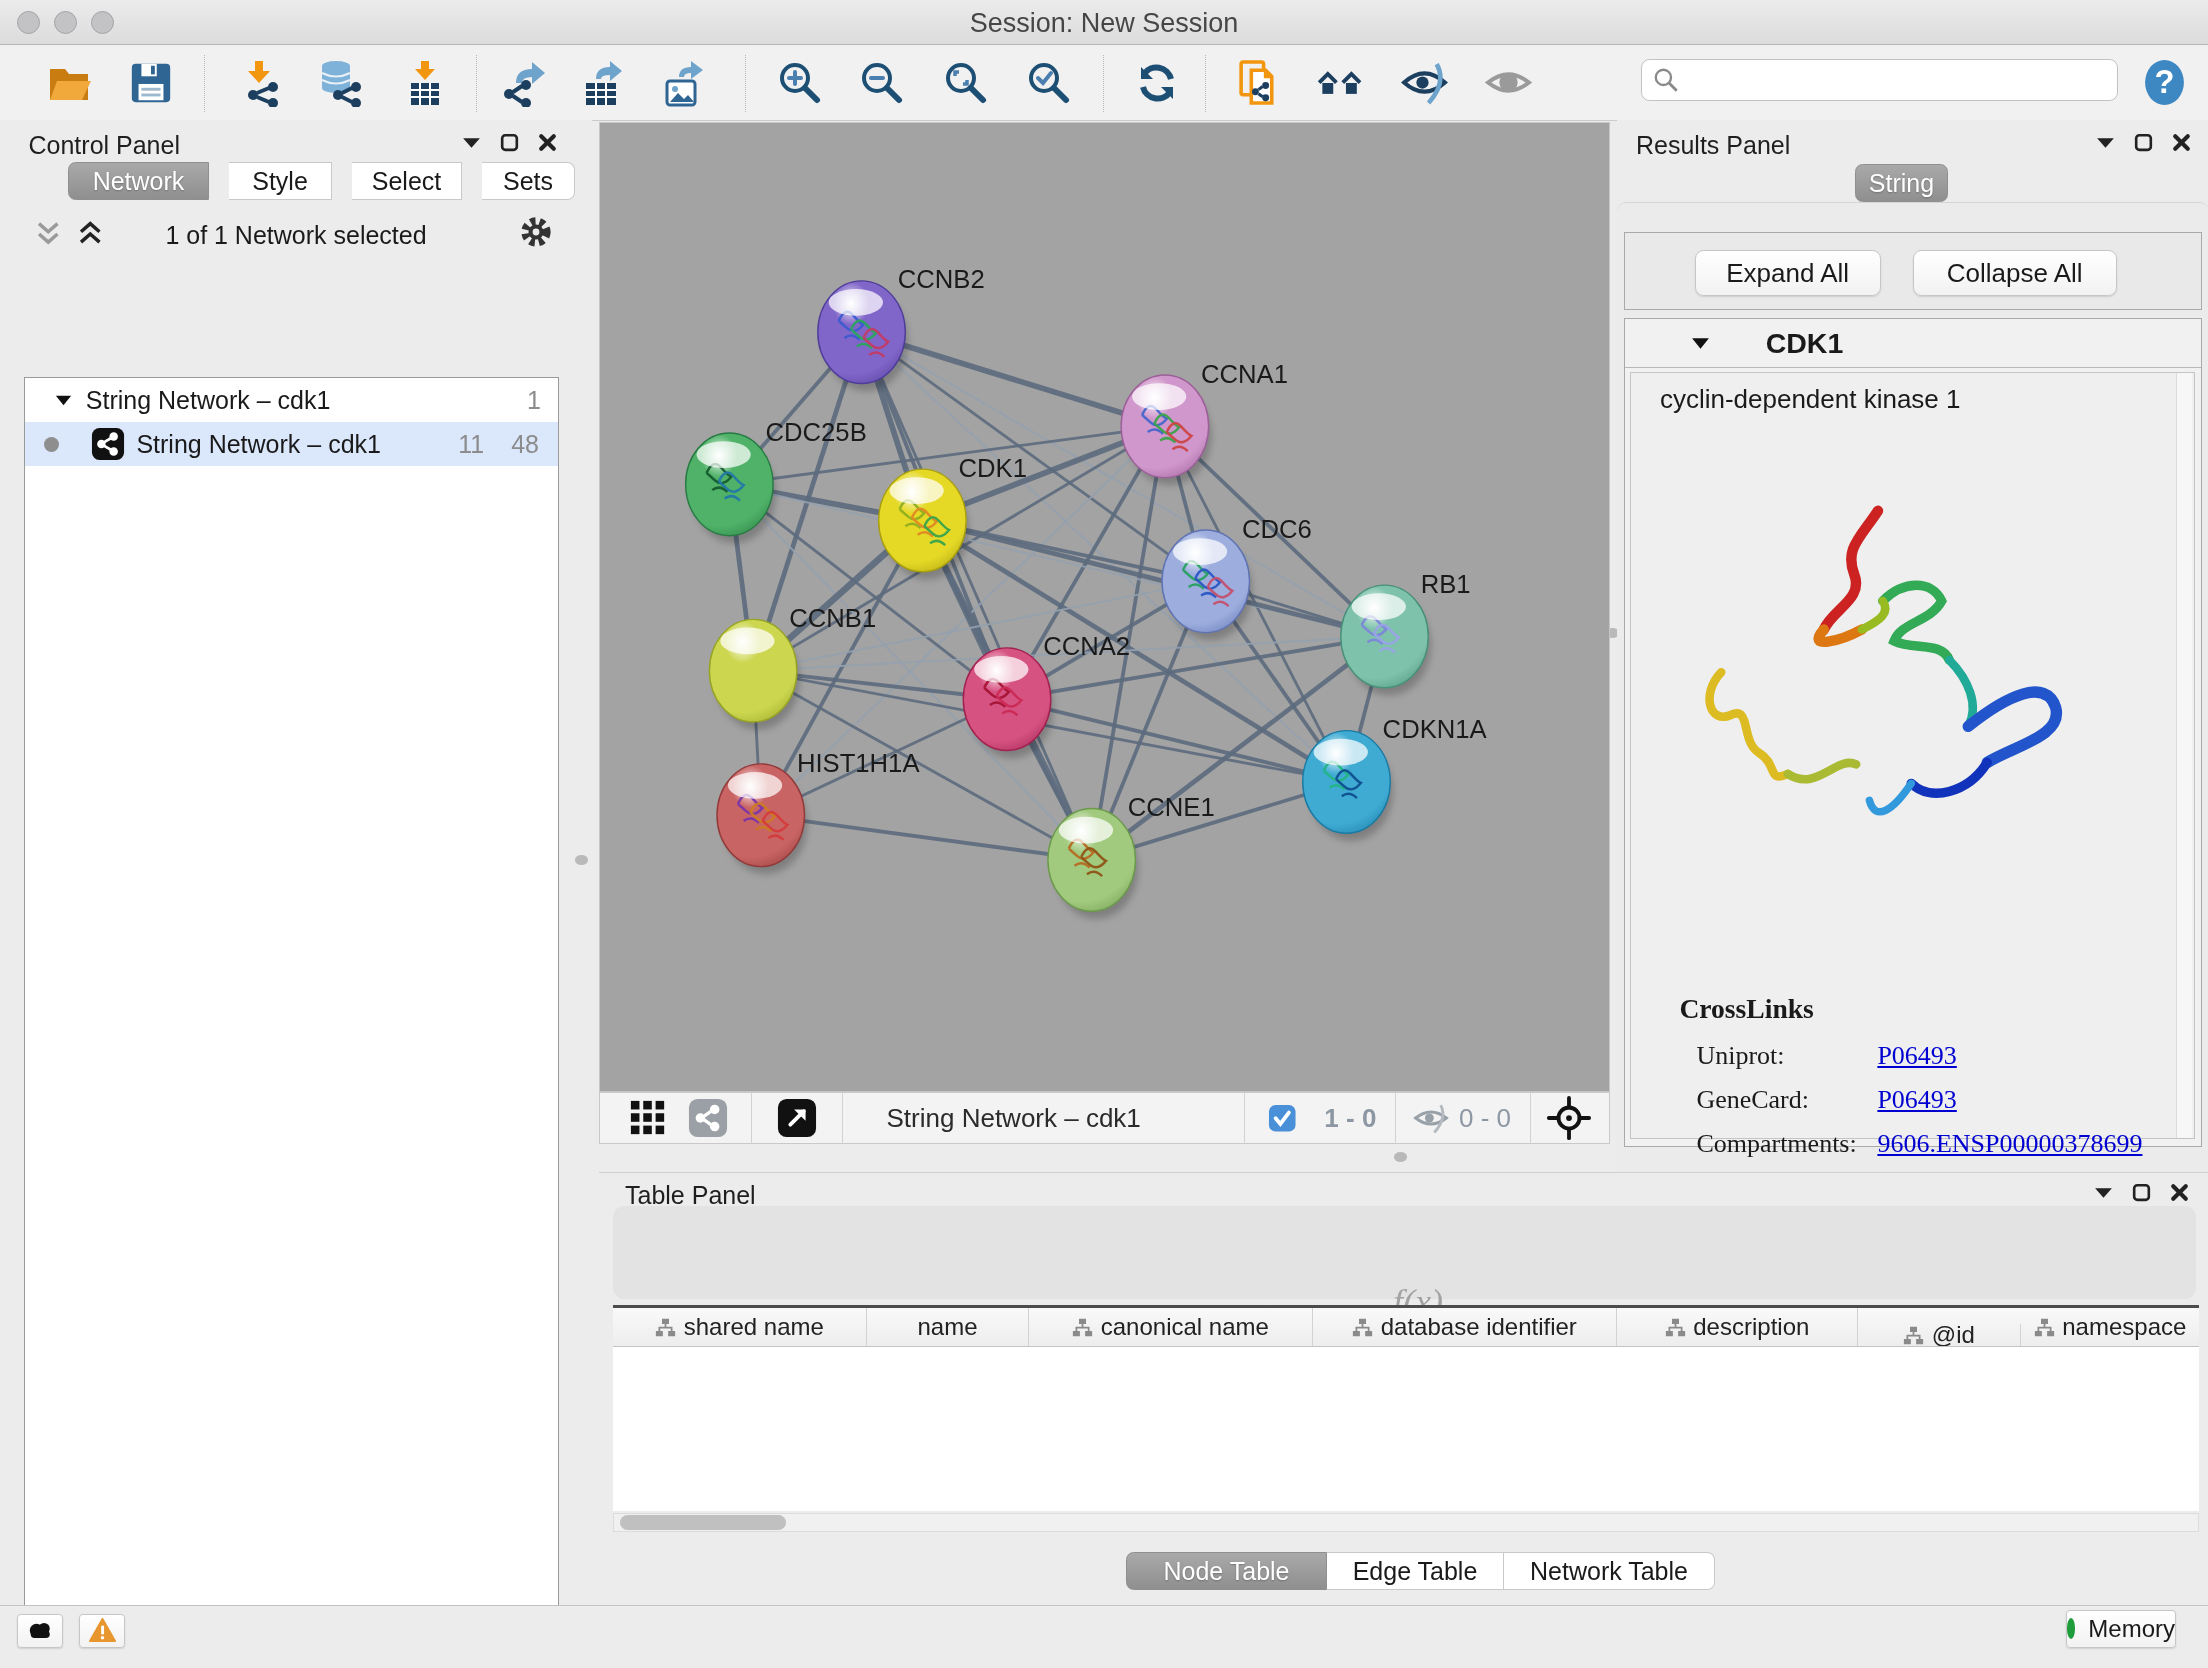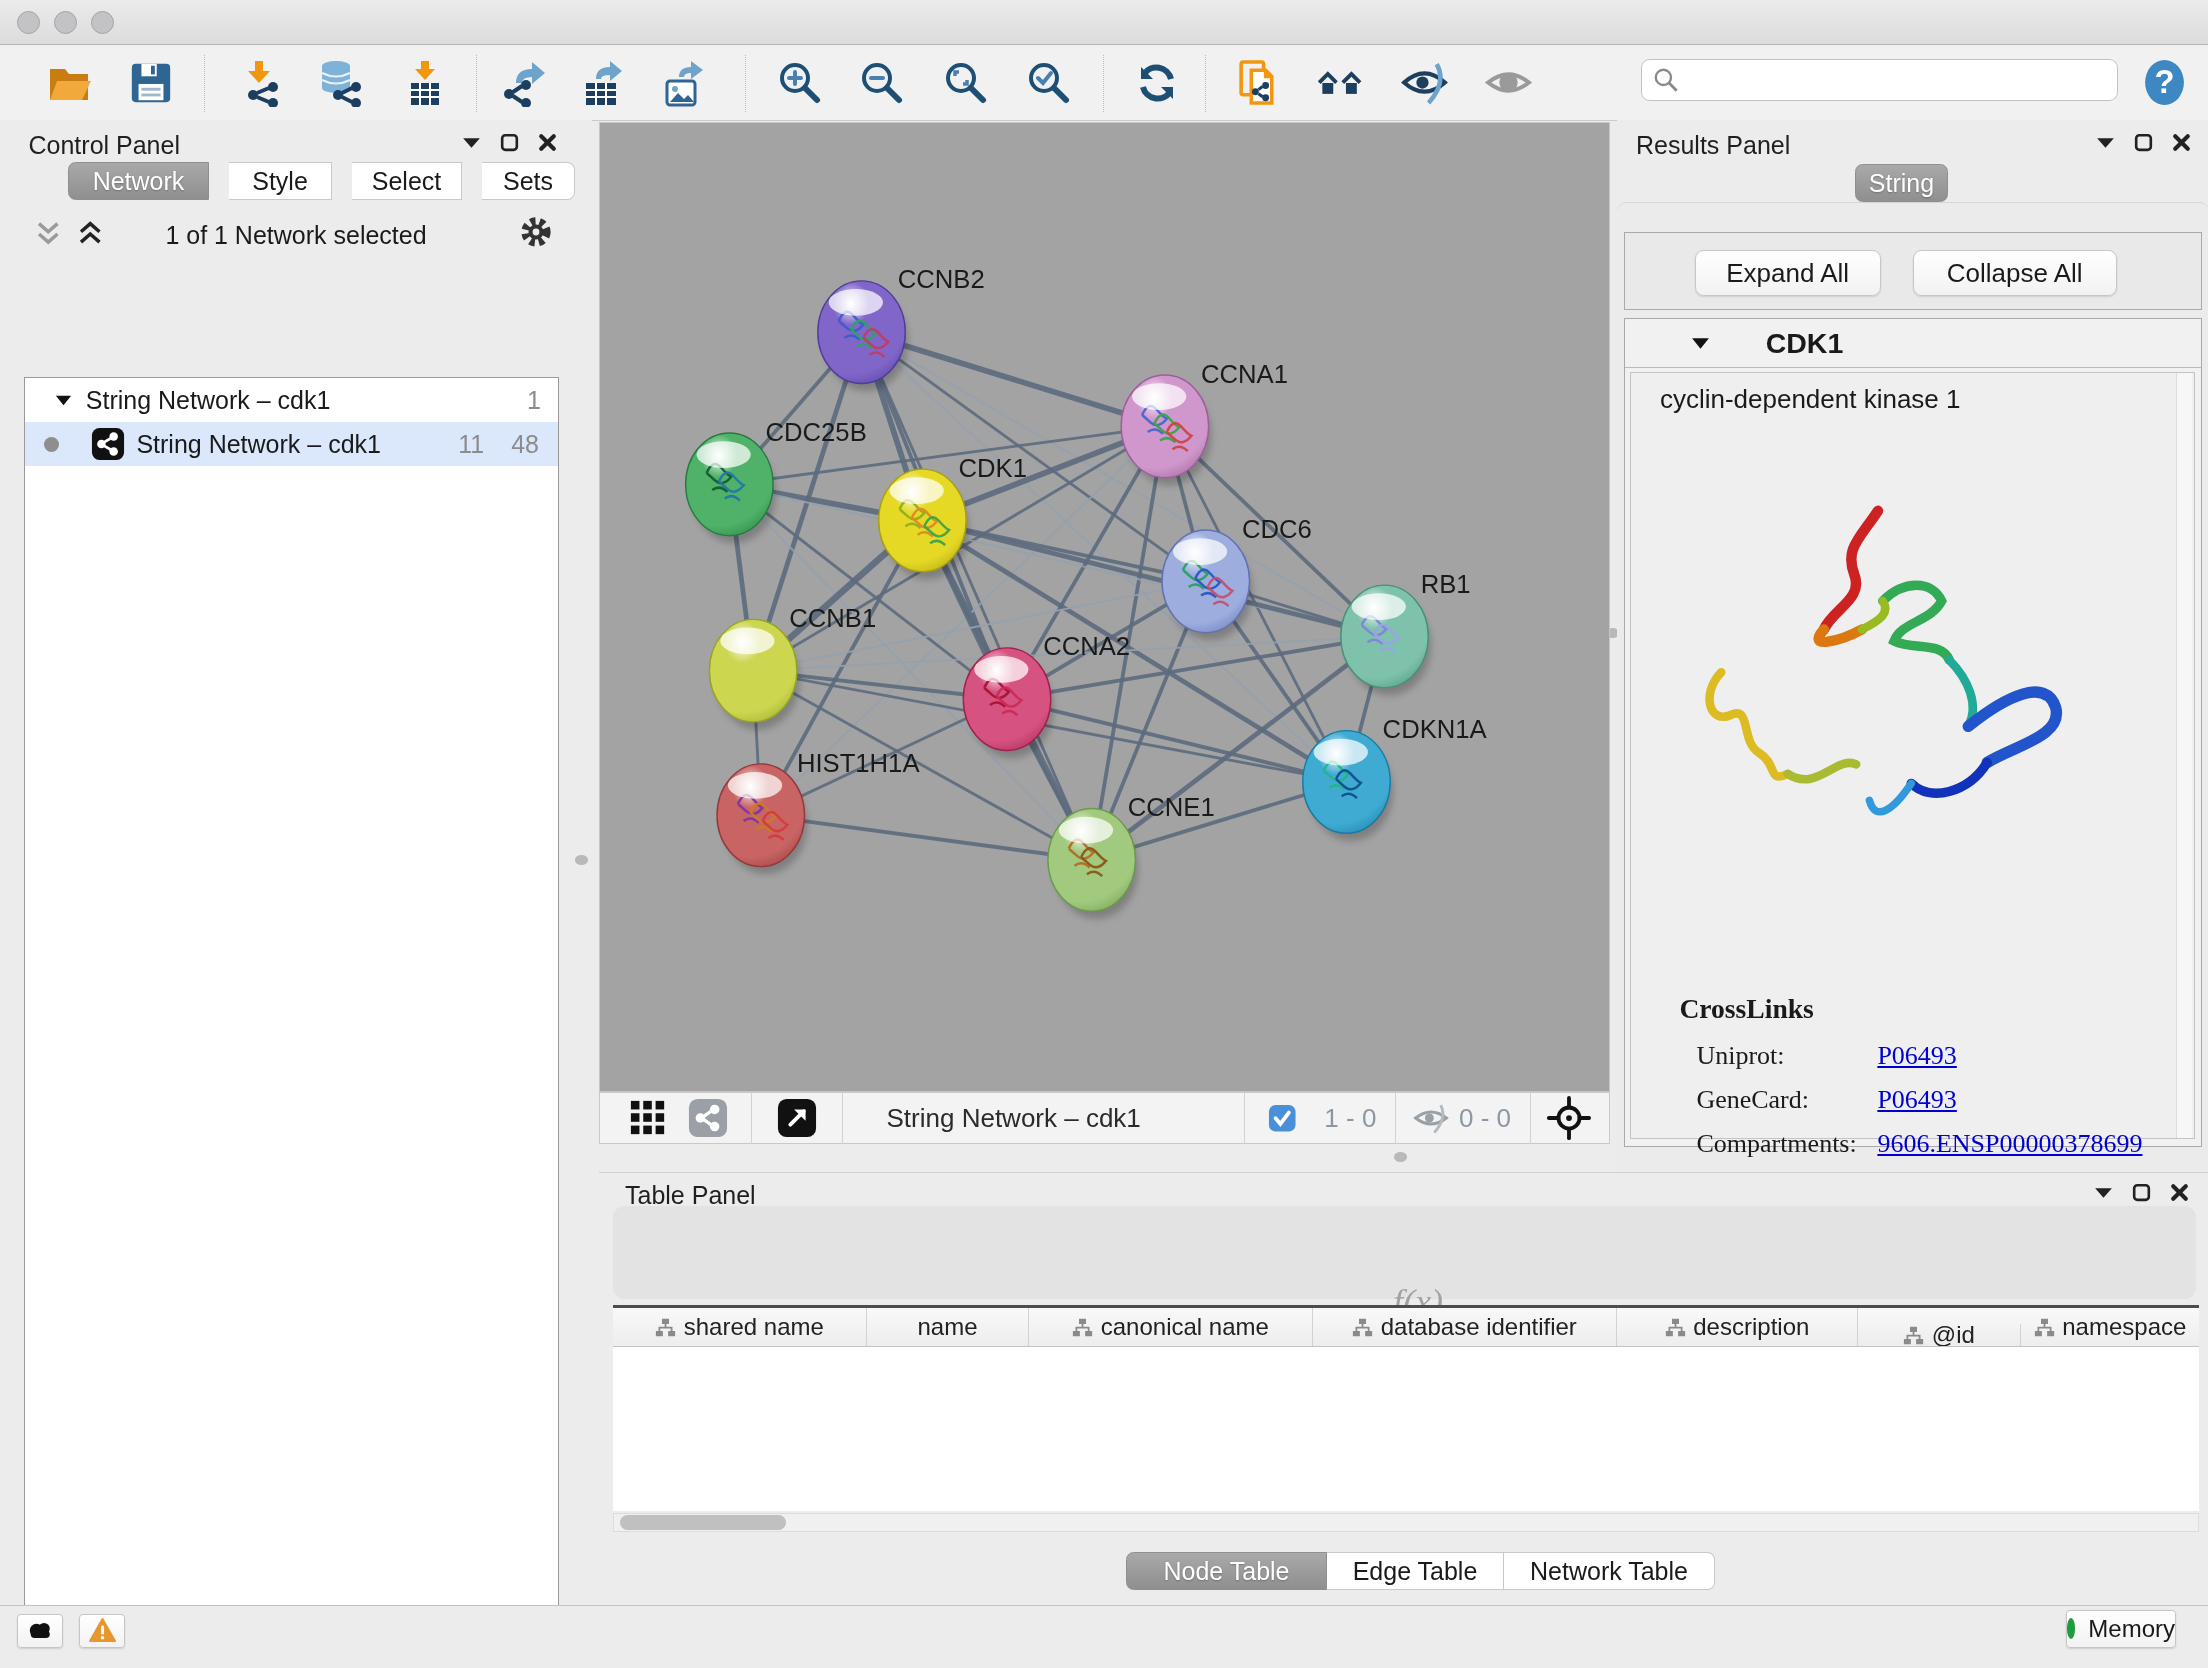--- a/index.html
+++ b/index.html
@@ -61,20 +61,21 @@
   
   .dot{width:13.3px;height:9.5px;background:#b9b9b9;border-radius:50%;}
 </style>
 </head>
 <body>
 
 <div class="abs titlebar">
   <div class="abs tlight" style="left:17px;"></div>
   <div class="abs tlight" style="left:54px;"></div>
   <div class="abs tlight" style="left:91px;"></div>
+  <div class="abs wintitle">Session: New Session</div>
 </div>
 
 <div class="abs toolbar">
   <div class="abs tbicon" style="left:44px;">
     <svg width="48" height="48" viewBox="0 0 48 48">
         <path d="M5 10h15l4 5h19v26H5z" fill="#c97c10"></path>
         <path d="M5 41 12 22h34l-9 19z" fill="#f2a93b"></path>
       </svg>
   </div>
   <div class="abs tbicon" style="left:126px;">
@@ -593,21 +594,21 @@
       </g>
       <path d="M18 12h12v12z" fill="#fff"></path>
     </svg>
   <div class="cbsep" style="margin-left:25px;"></div>
   <div style="margin-left:44px;font-size:26px;color:#2b2b2b;">String Network – cdk1</div>
   <div class="cbsep" style="margin-left:auto;"></div>
   <svg width="28.5" height="28.5" viewBox="0 0 30 30" style="margin-left:23px;">
       <rect x="1" y="1" width="28" height="28" rx="7" fill="#4a90d9"></rect>
       <path d="M8 15l5 6 9-12" fill="none" stroke="#fff" stroke-width="4" stroke-linecap="round"></path>
     </svg>
-  <div class="graynum" style="margin-left:28px;">1 - 0</div>
+  <div class="graynum" style="margin-left:28px;font-weight:bold;">1 - 0</div>
   <div class="cbsep" style="margin-left:19px;"></div>
   <svg width="40" height="34" viewBox="0 0 48 42" style="margin-left:15px;">
       <path d="M5 21Q24 6 43 21 24 36 5 21Z" fill="none" stroke="#98a0a8" stroke-width="3.6"></path>
       <circle cx="22" cy="21" r="5.5" fill="#98a0a8"></circle>
       <path d="M36 5Q44 21 28 39" fill="none" stroke="#b4bac0" stroke-width="3.6"></path>
     </svg>
   <div class="graynum" style="margin-left:7.6px;">0 - 0</div>
   <div class="cbsep" style="margin-left:19px;"></div>
   <svg width="46" height="46" viewBox="0 0 48 48" style="margin:0 17px 0 15px;">
       <circle cx="24" cy="24" r="11" fill="none" stroke="#111" stroke-width="4"></circle>

